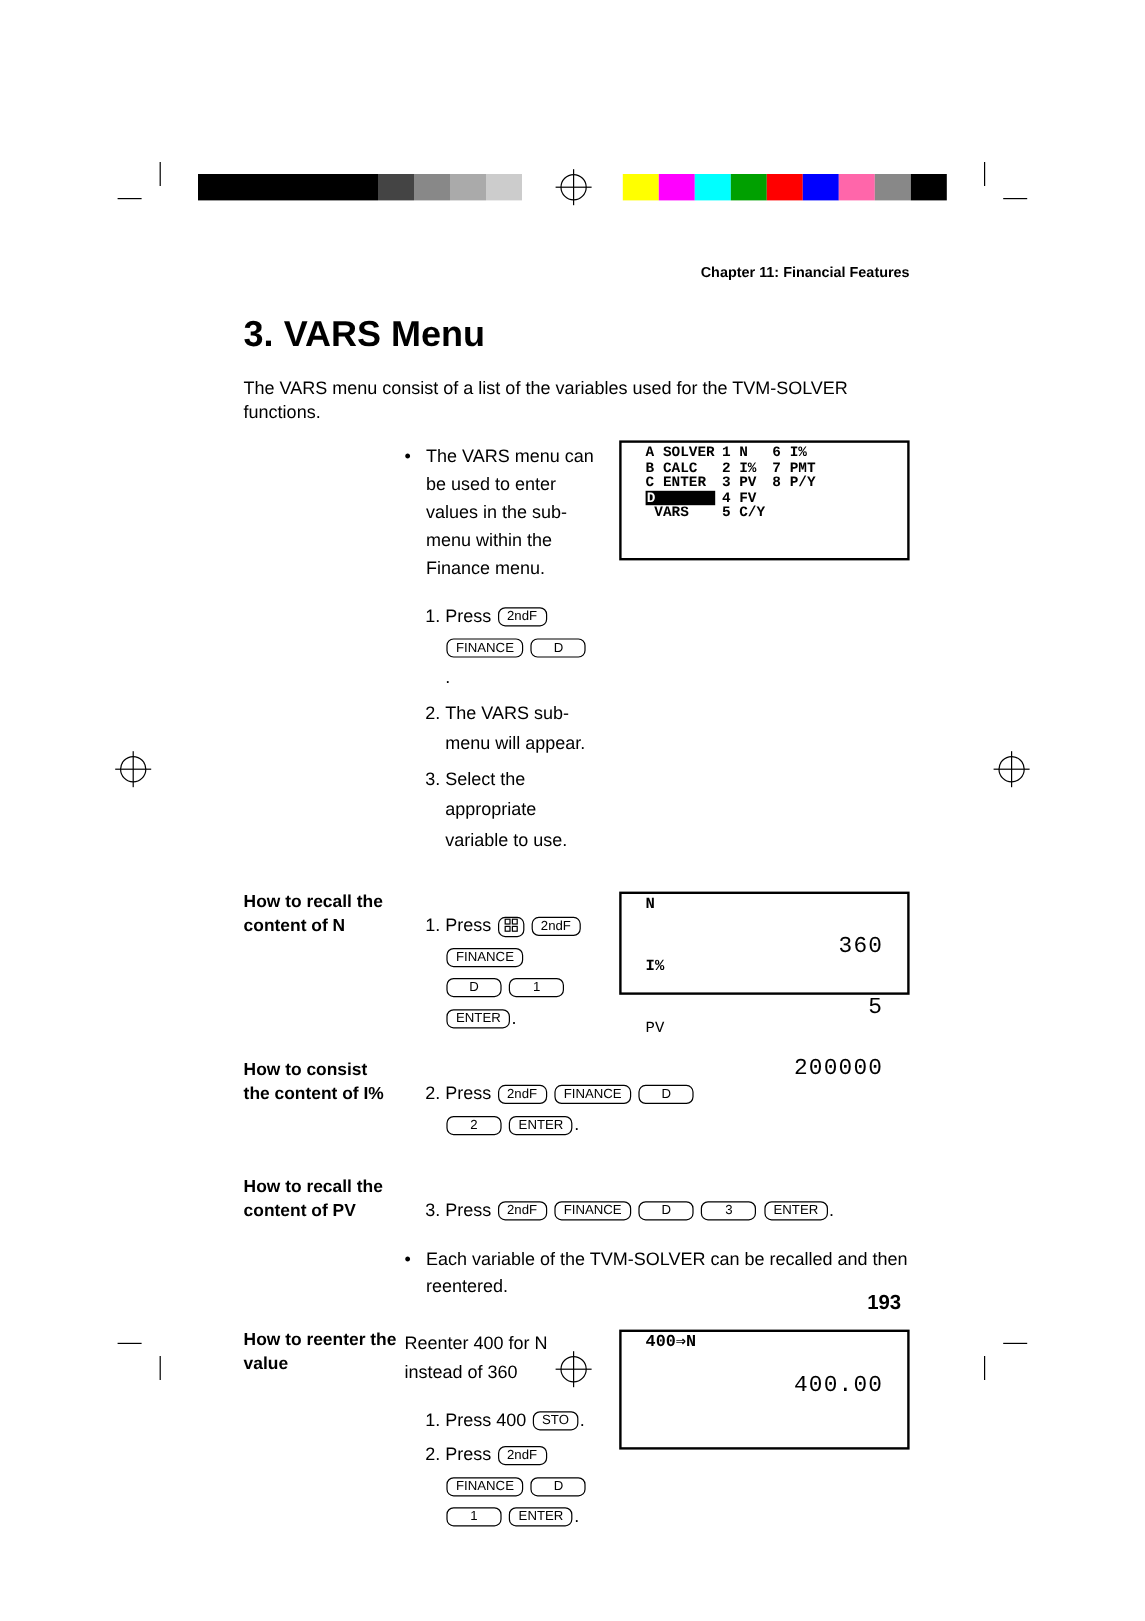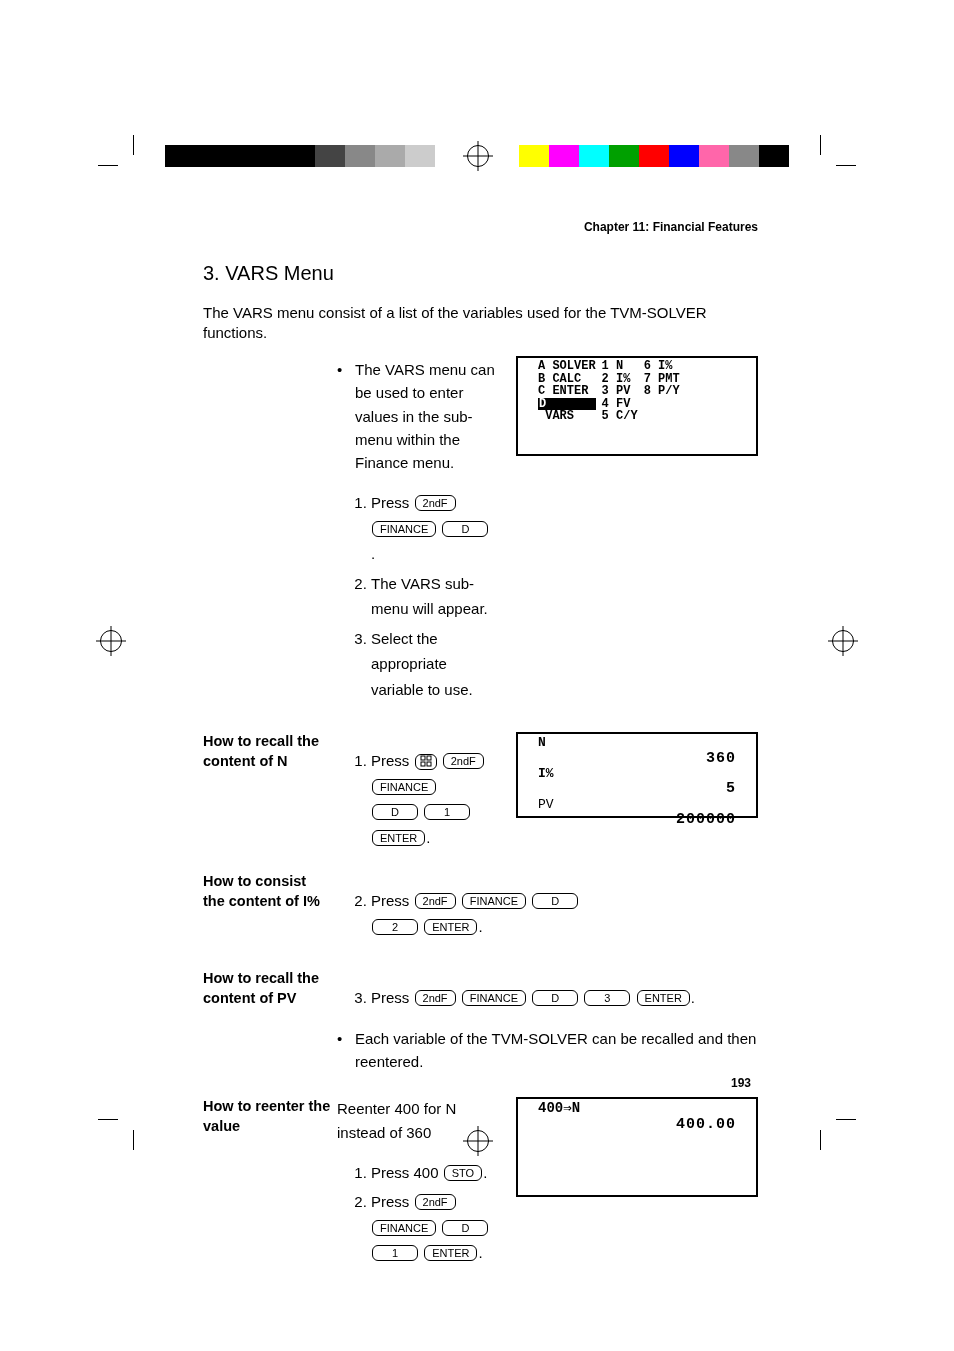--- a/index.html
+++ b/index.html
@@ -98,22 +98,22 @@
 
   .chapter-header {
     text-align: right;
     font-size: 12px;
     font-weight: bold;
     color: #000;
     margin-bottom: 28px;
   }
 
   h1 {
-    font-size: 20px;
-    font-weight: normal;
+    font-size: 30px;
+    font-weight: bold;
     margin: 0 0 18px 0;
   }
 
   .intro {
     font-size: 15px;
     margin-bottom: 10px;
     line-height: 1.3;
   }
 
   .content-row {
@@ -175,39 +175,39 @@
     font-family: "Courier New", monospace;
     font-size: 13px;
     line-height: 1.1;
     padding: 2px 20px;
     margin-left: 8px;
     background: #fff;
   }
   .lcd.medium { height: 92px; }
   .lcd.small  { height: 78px; }
   .lcd .row { display:flex; justify-content:space-between; }
-  .lcd .rownum { text-align:right; font-size:15px; font-weight:bold; letter-spacing:1px; }
+  .lcd .rownum { text-align:right; font-size:19px; font-weight:normal; letter-spacing:1px;margin-top:16px; }
 
   .lcd-menu {
     font-weight: bold;
     letter-spacing: 0px;
     font-size: 12px;
     line-height: 1.05;
   }
   .lcd-menu .cols { display:flex; }
   .lcd-menu .col { padding-right:6px; }
   .lcd-menu .col span { display:block; white-space:pre; }
   .lcd-menu .inv { background:#000; color:#fff; padding:0 1px; }
 
   .page-number {
     position: absolute;
     right: 203px;
     top: 1076px;
     font-weight: bold;
-    font-size: 12px;
+    font-size: 17px;
   }
 
   .block { margin-top: 14px; }
   .with-screen { display:flex; align-items:flex-start; }
 
 </style>
 </head>
 <body>
 
 <div class="crop-marks-top">

